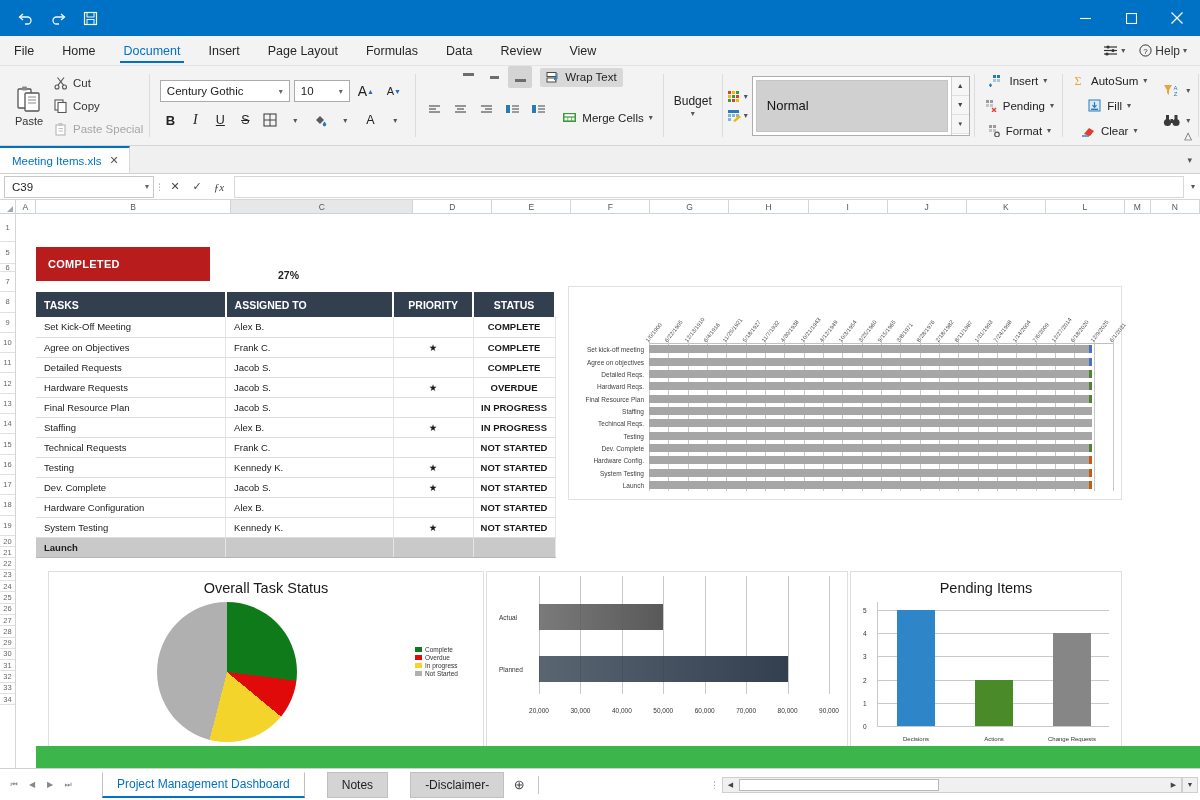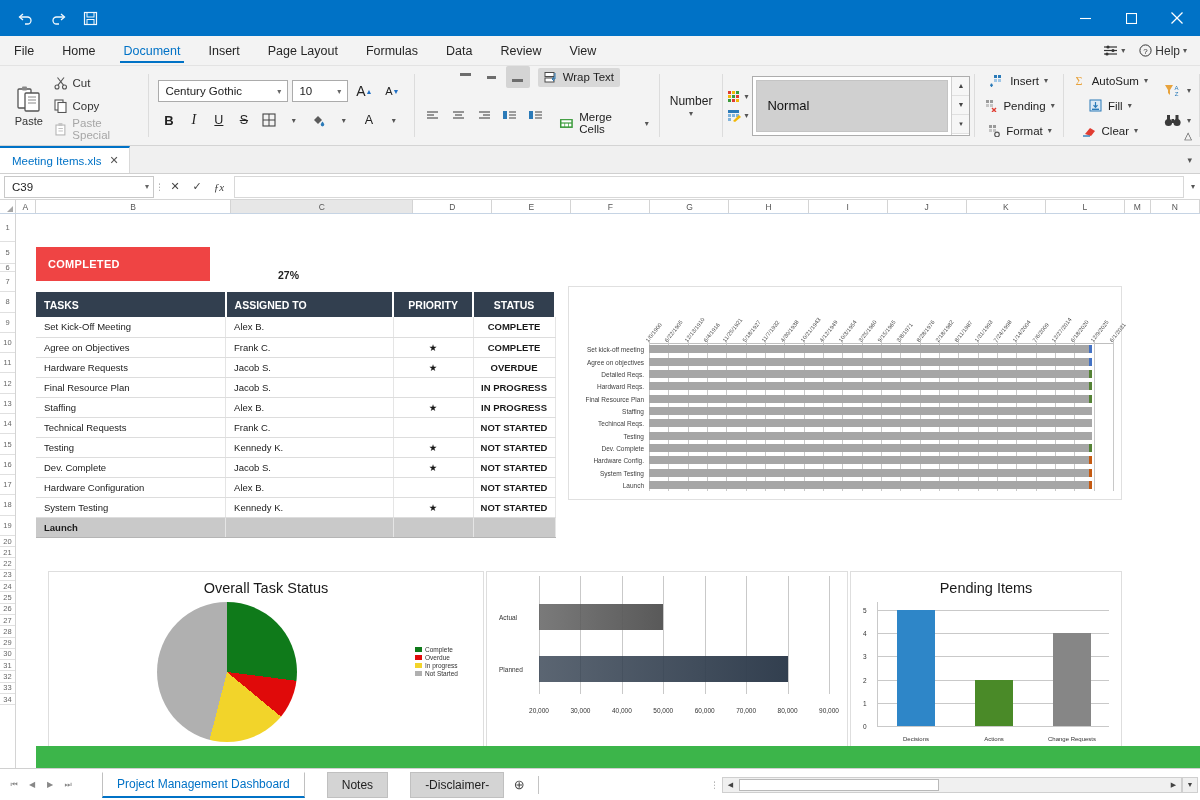--- a/index.html
+++ b/index.html
@@ -170,21 +170,21 @@
   .rowhdr { width: 16px; flex: none; display: flex; flex-direction: column; background: #fff; border-right: 1px solid #d4d4d4; }
   .rowcell {
     border-bottom: 1px solid #e0e0e0; font-size: 7.5px; color: #666;
     display: flex; align-items: center; justify-content: center; background: #fff; flex: none;
   }
   .sheetarea { flex: 1; position: relative; background: #fff; overflow: hidden; }
 
   
   .blackbar {
     position: absolute; left: 20px; top: 33px; width: 174px; height: 34px;
-    background: #ef4444; color: #fff; display: flex; align-items: center; padding-left: 12px;
+    background: #b91c1c; color: #fff; display: flex; align-items: center; padding-left: 12px;
     font-size: 11px; font-weight: bold; letter-spacing: .3px;
   }
   .pct { position: absolute; left: 262px; top: 55px; font-size: 10.5px; color: #222; font-weight: bold; }
 
   .tasktable { position: absolute; left: 20px; top: 78px; width: 520px; border-collapse: collapse; }
   .tasktable th {
     background: #323f4f; color: #fff; font-size: 10.5px; font-weight: bold; text-align: left;
     padding: 6px 0 6px 8px; height: 25px; border-right: 2px solid #fff;
   }
   .tasktable td {
@@ -525,21 +525,21 @@
               <rect x="9.9" y="6.6" width="2.6" height="2.8" fill="#fff"></rect>
             </svg>
           <span>Merge Cells</span>
           <span class="chev">▾</span>
         </div>
       </div>
     </div>
     <div class="rsep"></div>
 
     <div class="rgroup numgrp">
-      <span class="numlbl">Number</span>
+      <span class="numlbl">Budget</span>
       <span class="chev">▾</span>
     </div>
     <div class="rsep"></div>
 
     <div class="rgroup stylegrp">
       <div class="stylecol">
         <div class="stylemini">
           <svg width="15" height="13" viewBox="0 0 15 13">
               <rect x="1" y="1" width="3" height="3" fill="#e03c31"></rect>
               <rect x="5" y="1" width="3" height="3" fill="#f2b705"></rect>
@@ -756,20 +756,26 @@
               <tr>
                 <td class="col-task">Set Kick-Off Meeting</td>
                 <td class="col-assigned">Alex B.</td>
                 <td class="col-prio star"></td>
                 <td class="col-status st-complete">COMPLETE</td>
               </tr>
               <tr>
                 <td class="col-task">Agree on Objectives</td>
                 <td class="col-assigned">Frank C.</td>
                 <td class="col-prio star">★</td>
+                <td class="col-status st-complete">COMPLETE</td>
+              </tr>
+              <tr>
+                <td class="col-task">Detailed Requests</td>
+                <td class="col-assigned">Jacob S.</td>
+                <td class="col-prio star"></td>
                 <td class="col-status st-complete">COMPLETE</td>
               </tr>
               <tr>
                 <td class="col-task">Hardware Requests</td>
                 <td class="col-assigned">Jacob S.</td>
                 <td class="col-prio star">★</td>
                 <td class="col-status st-overdue">OVERDUE</td>
               </tr>
               <tr>
                 <td class="col-task">Final Resource Plan</td>

